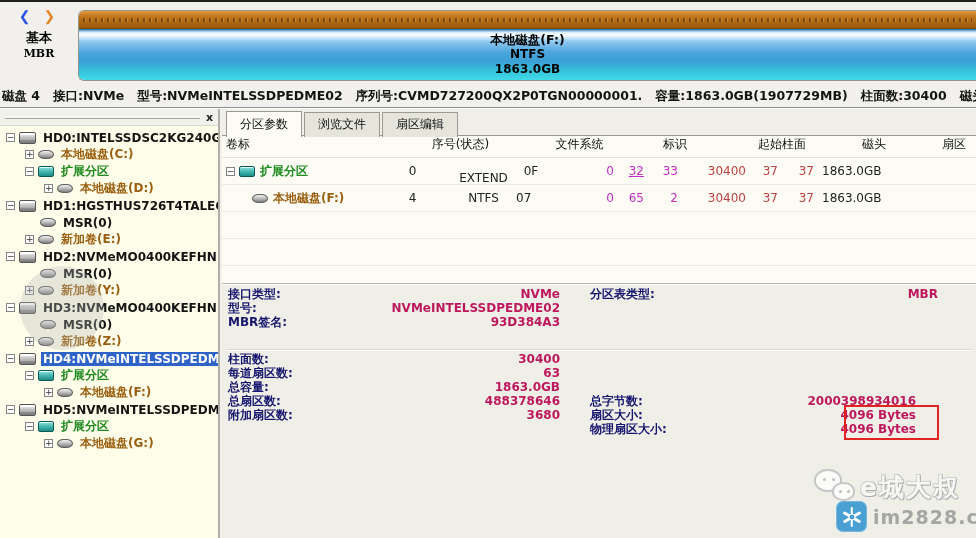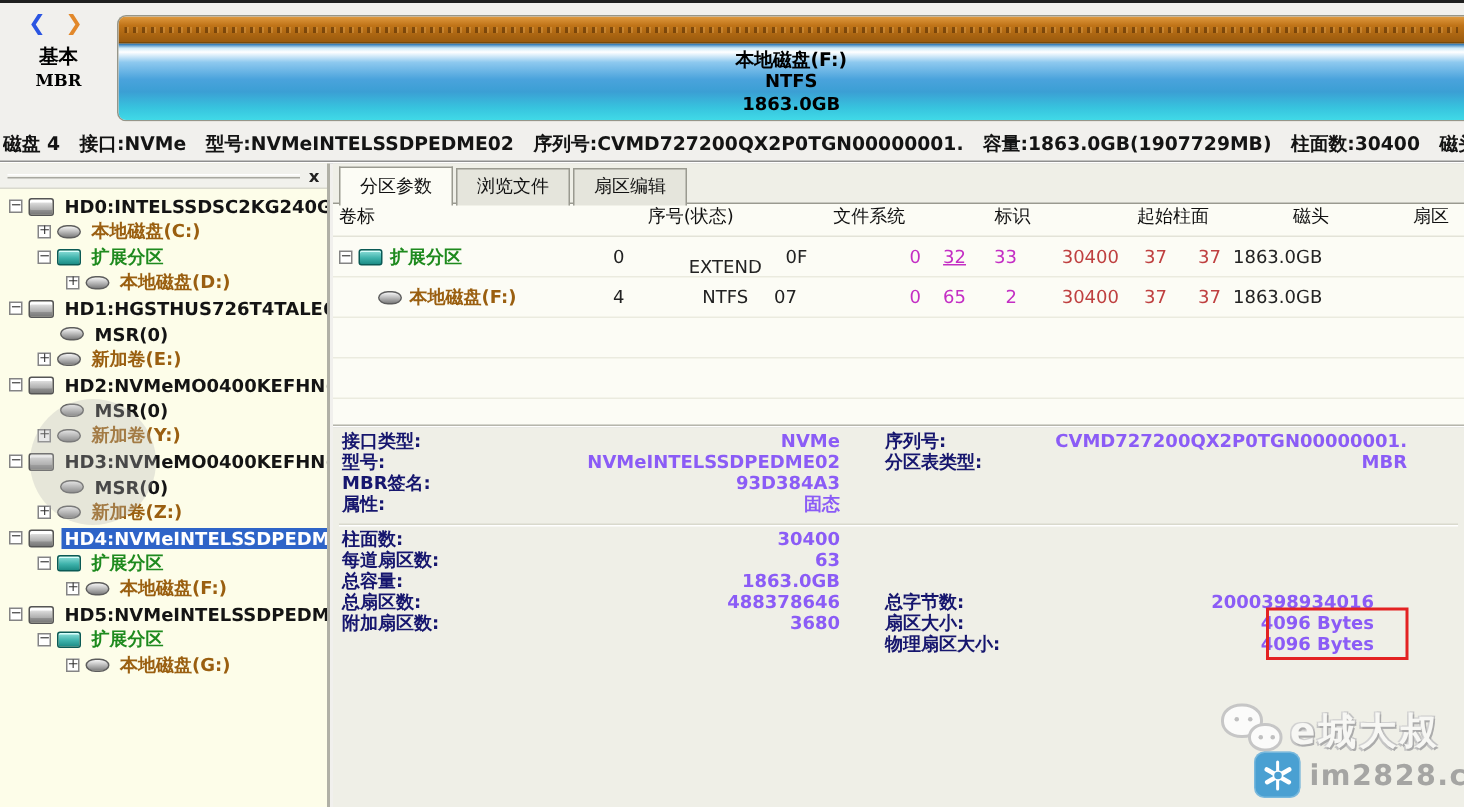--- a/index.html
+++ b/index.html
@@ -72,21 +72,21 @@
   .trow { display:flex; height:27px; align-items:center; font-size:12px; color:#222; border-bottom:1px solid #ebebdf; }
   .trow.emptyrow { background:transparent; }
   .td-name { display:flex; align-items:center; }
   .c-start { color:#c42ec4; } .c-end { color:#bf4040; }
   .n-green { color:#1e8a1e; font-weight:700; } .n-brown { color:#9a5f10; font-weight:700; }
 
   .details-divider { position:absolute; top:174px; left:0; right:0; height:2px; background:#b6b6ac; border-bottom:1px solid #fff; }
 
   .kv-row { height:14px; line-height:14px; display:flex; font-size:12px; }
   .kv-label { color:#16166e; font-weight:600; white-space:nowrap; }
-  .kv-value { margin-left:auto; color:#8b5cf6; font-weight:600; white-space:nowrap; }
+  .kv-value { margin-left:auto; color:#be185d; font-weight:600; white-space:nowrap; }
   .dt-left  { position:absolute; left:6px;   top:178px; width:332px; }
   .dt-right { position:absolute; left:368px; top:178px; width:348px; }
   .groove { position:absolute; top:240px; left:4px; right:4px; height:2px; border-top:1px solid #d9d9cd; border-bottom:1px solid #fff; }
   .db-left  { position:absolute; left:6px;   top:243px; width:332px; }
   .db-right { position:absolute; left:368px; top:285px; width:348px; }
   .db-right .kv-value { padding-right:22px; }
   .red-box { position:absolute; left:622px; top:296px; width:95px; height:35px; border:2px solid #e32222; z-index:2; }
 
   
   .wm { position:absolute; left:592px; top:358px; width:175px; }
@@ -316,30 +316,22 @@
           <span class="kv-value">NVMe</span>
         </div>
         <div class="kv-row">
           <span class="kv-label">型号:</span>
           <span class="kv-value">NVMeINTELSSDPEDME02</span>
         </div>
         <div class="kv-row">
           <span class="kv-label">MBR签名:</span>
           <span class="kv-value">93D384A3</span>
         </div>
-        <div class="kv-row">
-          <span class="kv-label">属性:</span>
-          <span class="kv-value">固态</span>
-        </div>
       </div>
     <div class="dt-right">
-        <div class="kv-row">
-          <span class="kv-label">序列号:</span>
-          <span class="kv-value">CVMD727200QX2P0TGN00000001.</span>
-        </div>
         <div class="kv-row">
           <span class="kv-label">分区表类型:</span>
           <span class="kv-value">MBR</span>
         </div>
       </div>
     <div class="groove"></div>
     <div class="db-left">
         <div class="kv-row">
           <span class="kv-label">柱面数:</span>
           <span class="kv-value">30400</span>

